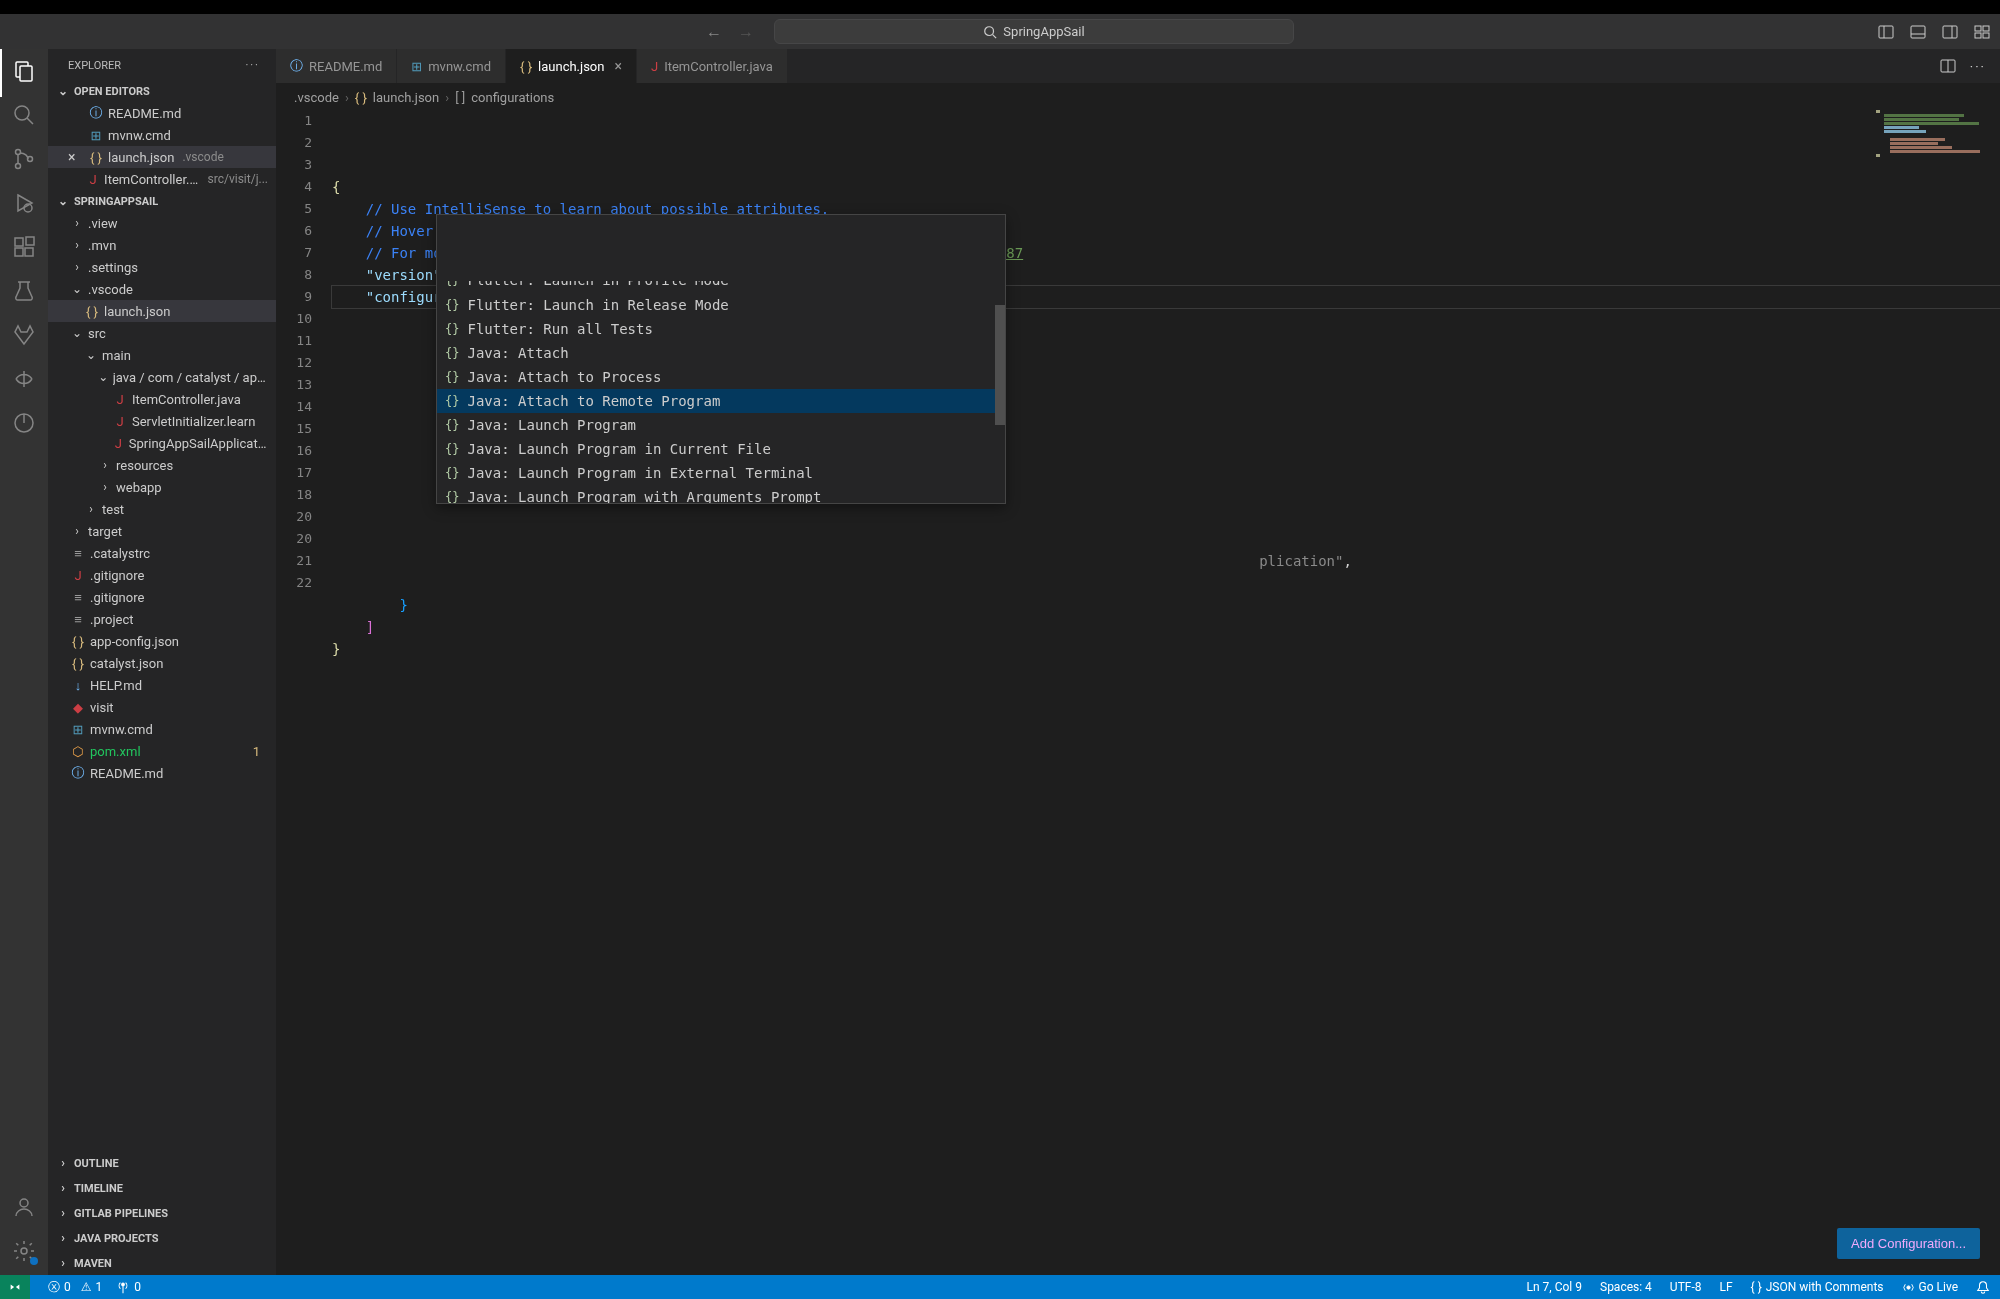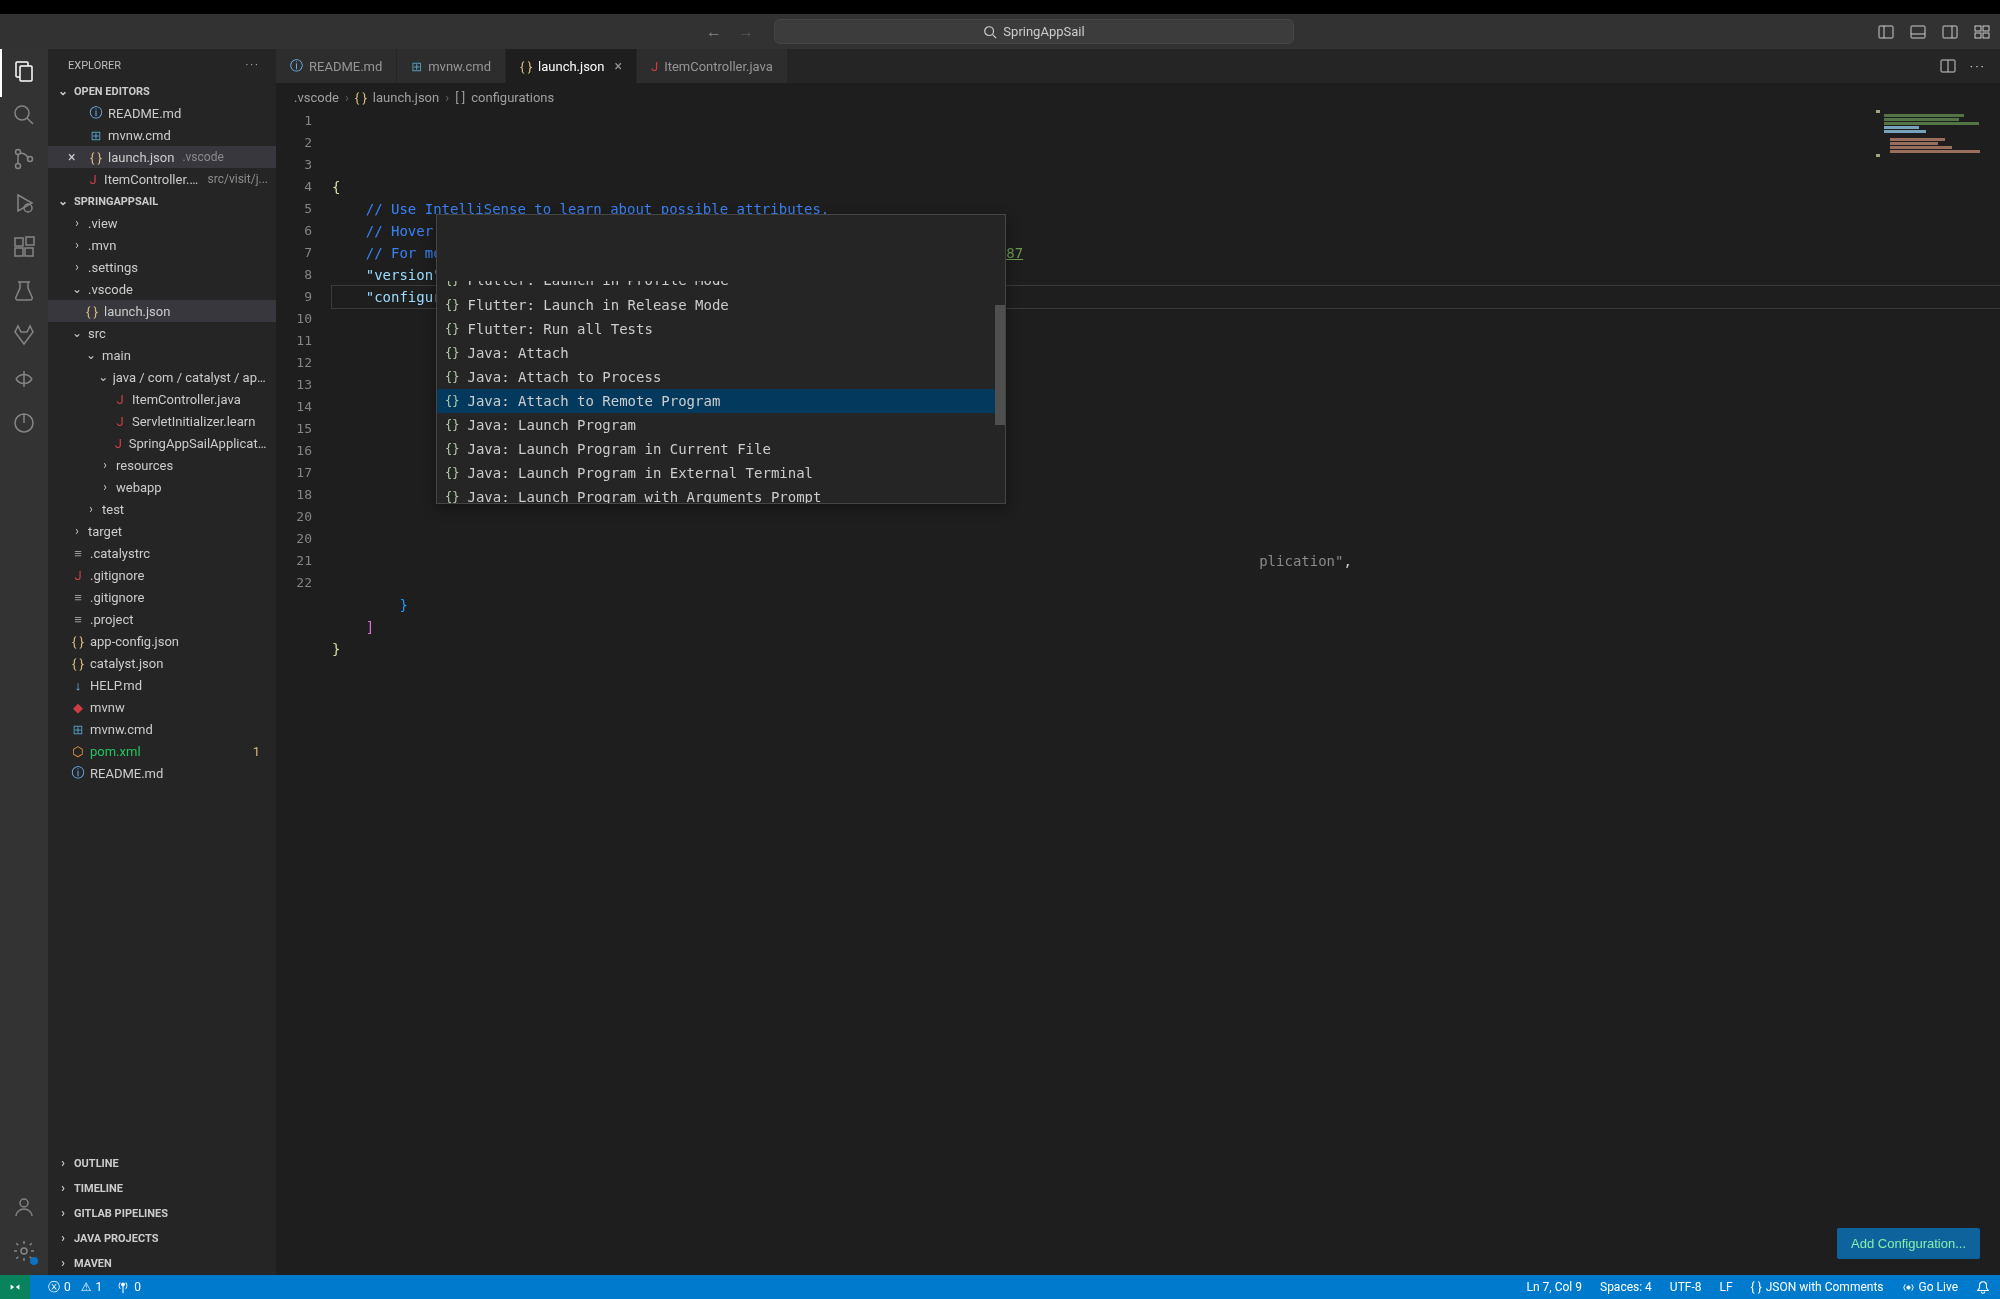--- a/index.html
+++ b/index.html
@@ -274,21 +274,21 @@
       height: 120px;
       opacity: 0.7;
       pointer-events: none;
     }
     .minimap-line { height: 3px; margin-bottom: 1px; }
     .add-config-btn {
       position: absolute;
       right: 20px;
       bottom: 16px;
       background: #0e639c;
-      color: #86efac;
+      color: #f0abfc;
       border: none;
       padding: 8px 14px;
       font-size: 13px;
       cursor: pointer;
       border-radius: 2px;
     }
     .status-bar {
       height: 24px;
       background: #007acc;
       display: flex;
@@ -561,21 +561,21 @@
         <div class="tree-item" style="padding-left: 22px;">
           <span class="file-icon icon-json">{ }</span>
           <span class="tree-label">catalyst.json</span>
         </div>
         <div class="tree-item" style="padding-left: 22px;">
           <span class="file-icon icon-info">↓</span>
           <span class="tree-label">HELP.md</span>
         </div>
         <div class="tree-item" style="padding-left: 22px;">
           <span class="file-icon icon-red">◆</span>
-          <span class="tree-label">mvnw</span>
+          <span class="tree-label">visit</span>
         </div>
         <div class="tree-item" style="padding-left: 22px;">
           <span class="file-icon icon-win">⊞</span>
           <span class="tree-label">mvnw.cmd</span>
         </div>
         <div class="tree-item" style="padding-left: 22px;">
           <span class="file-icon icon-orange">⬡</span>
           <span class="tree-label" style="color:#22c55e">pom.xml</span>
           <span class="modified">1</span>
         </div>

